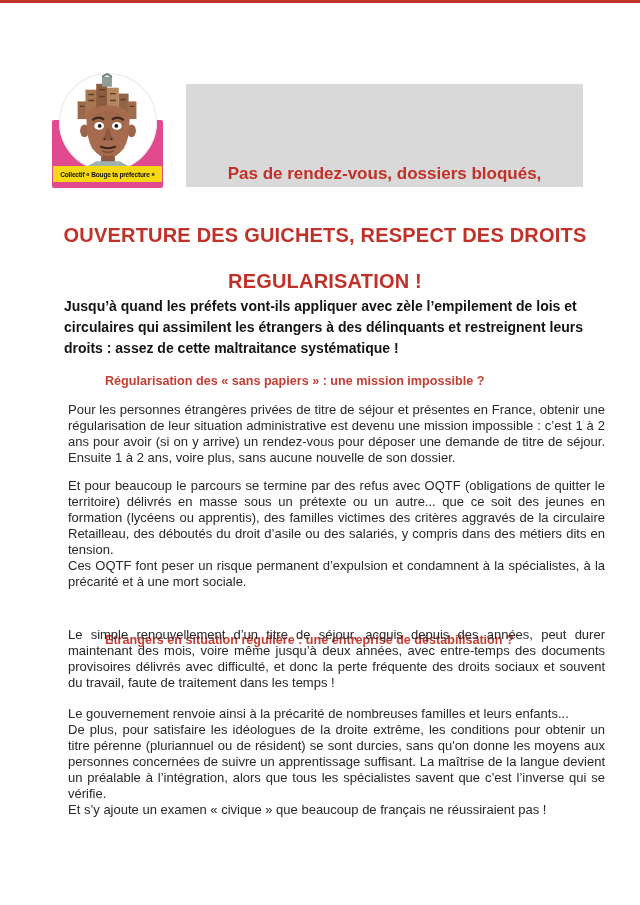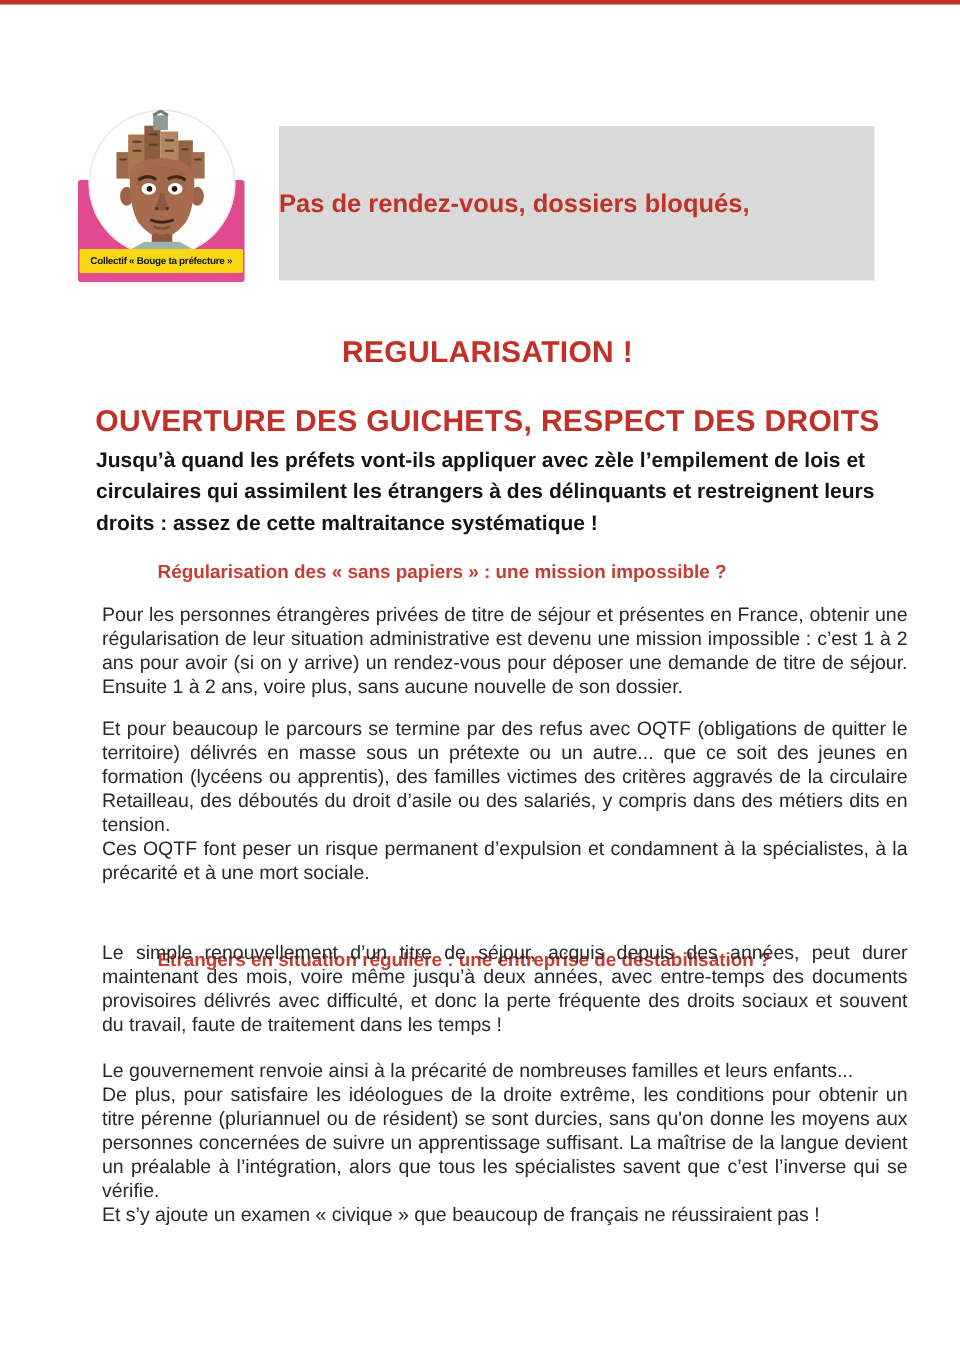--- a/index.html
+++ b/index.html
@@ -31,21 +31,21 @@
     position:absolute;left:6px;top:96px;width:109px;height:16px;background:var(--logo-yellow);
     display:flex;align-items:center;justify-content:center;border-radius:1px;
   }
   .logo-banner span{
     font-size:6.6px;font-weight:bold;color:#141414;white-space:nowrap;letter-spacing:-0.2px;
   }
 
   
   .alert{
     position:absolute;left:186px;top:84px;width:397px;height:103px;background:var(--banner-bg);
-    display:flex;flex-direction:column;align-items:flex-start;justify-content:center;
+    display:flex;align-items:flex-end;justify-content:center;
   }
   .alert div{
     color:var(--accent-red);font-weight:bold;font-size:17px;line-height:26px;text-align:center;white-space:nowrap;
   }
 
   
   .headline{position:absolute;left:20px;top:212px;width:610px;text-align:center;}
   .headline div{
     color:var(--accent-red);font-weight:bold;font-size:20px;line-height:46px;letter-spacing:0.2px;white-space:nowrap;
   }
@@ -138,22 +138,22 @@
     <div class="logo-banner">
       <span>Collectif « Bouge ta préfecture »</span>
     </div>
   </div>
 
   <div class="alert">
     <div>Pas de rendez-vous, dossiers bloqués,</div>
   </div>
 
   <div class="headline">
+    <div>OUVERTURE DES GUICHETS, RESPECT DES DROITS</div>
     <div>REGULARISATION !</div>
-    <div>OUVERTURE DES GUICHETS, RESPECT DES DROITS</div>
   </div>
 
   <p class="intro">Jusqu’à quand les préfets vont-ils appliquer avec zèle l’empilement de lois et circulaires qui assimilent les étrangers à des délinquants et restreignent leurs droits  : assez de cette  maltraitance systématique !</p>
 
   <h3 class="sub sub1">Régularisation  des « sans papiers  » : une mission impossible  ?</h3>
   <div class="body-block pos-p1">
     <p>Pour les personnes étrangères privées de titre de séjour et présentes en France, obtenir une régularisation de leur situation administrative est devenu une mission impossible  : c’est 1 à 2 ans pour avoir (si on y arrive) un rendez-vous pour déposer une demande de titre de séjour. Ensuite 1 à 2 ans, voire plus, sans aucune nouvelle de son dossier.</p>
   </div>
   <div class="body-block pos-g1">
     <p>Et pour beaucoup le parcours se termine par des refus avec OQTF (obligations de quitter le territoire) délivrés en masse sous un prétexte ou un autre... que ce soit des jeunes en formation (lycéens ou apprentis), des familles victimes des critères aggravés de la circulaire Retailleau, des déboutés du droit d’asile ou des salariés, y compris dans des métiers dits en tension.</p>

